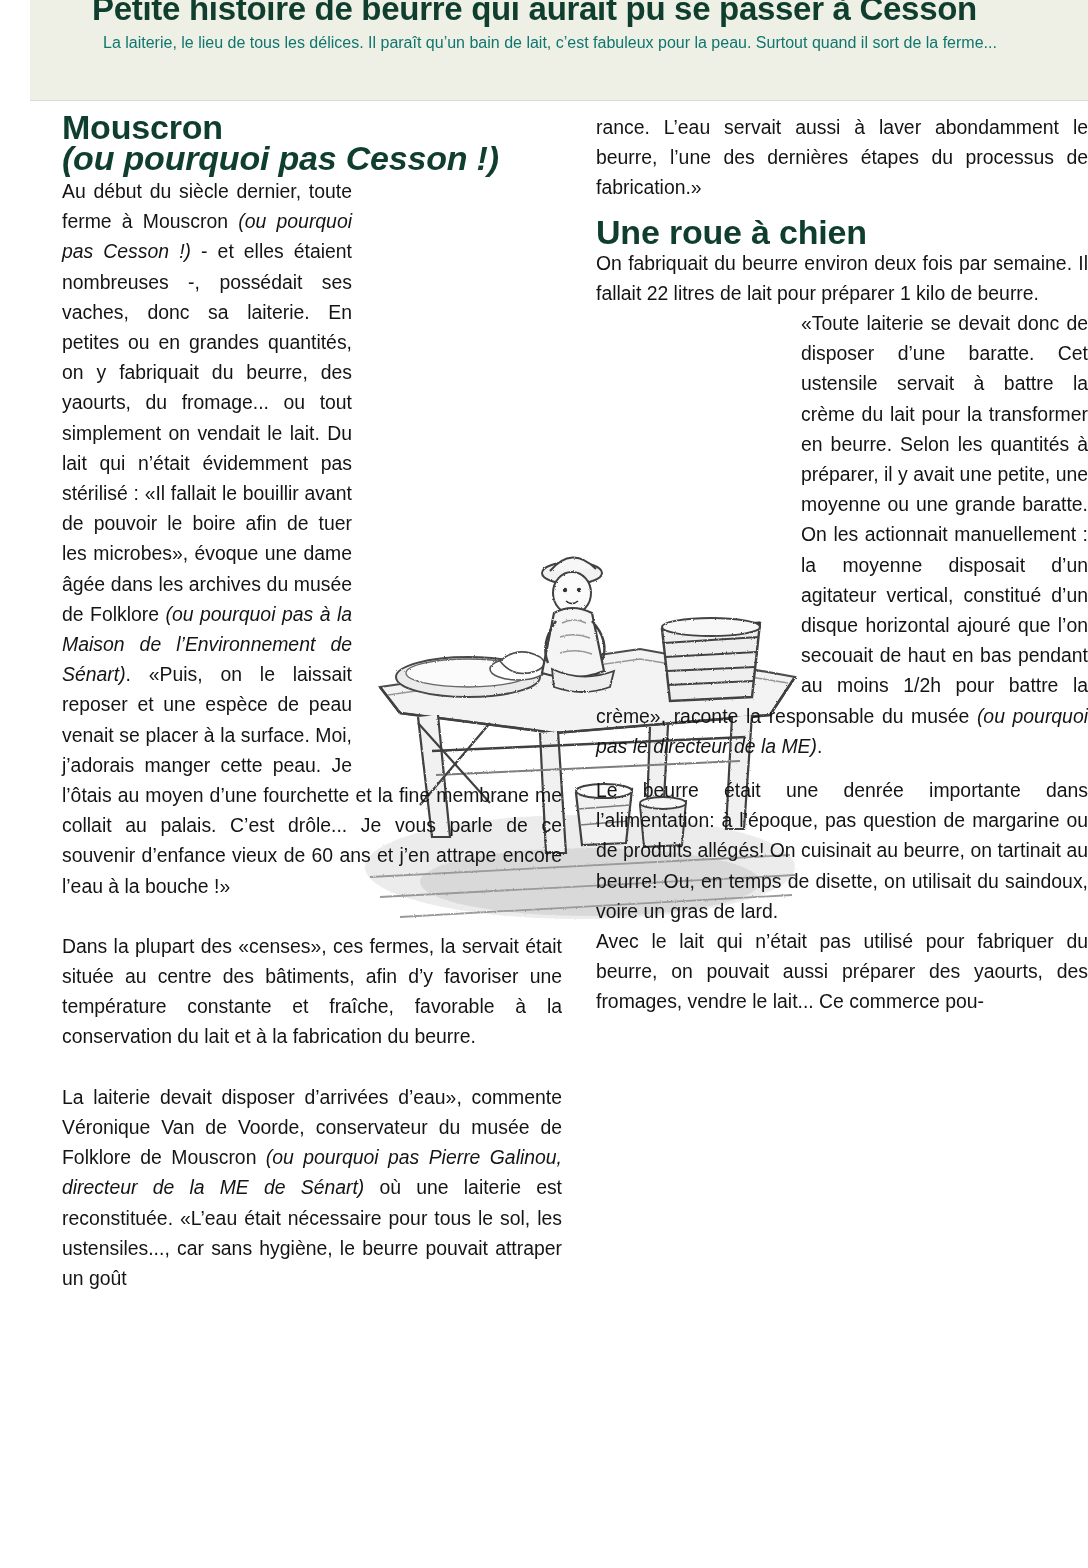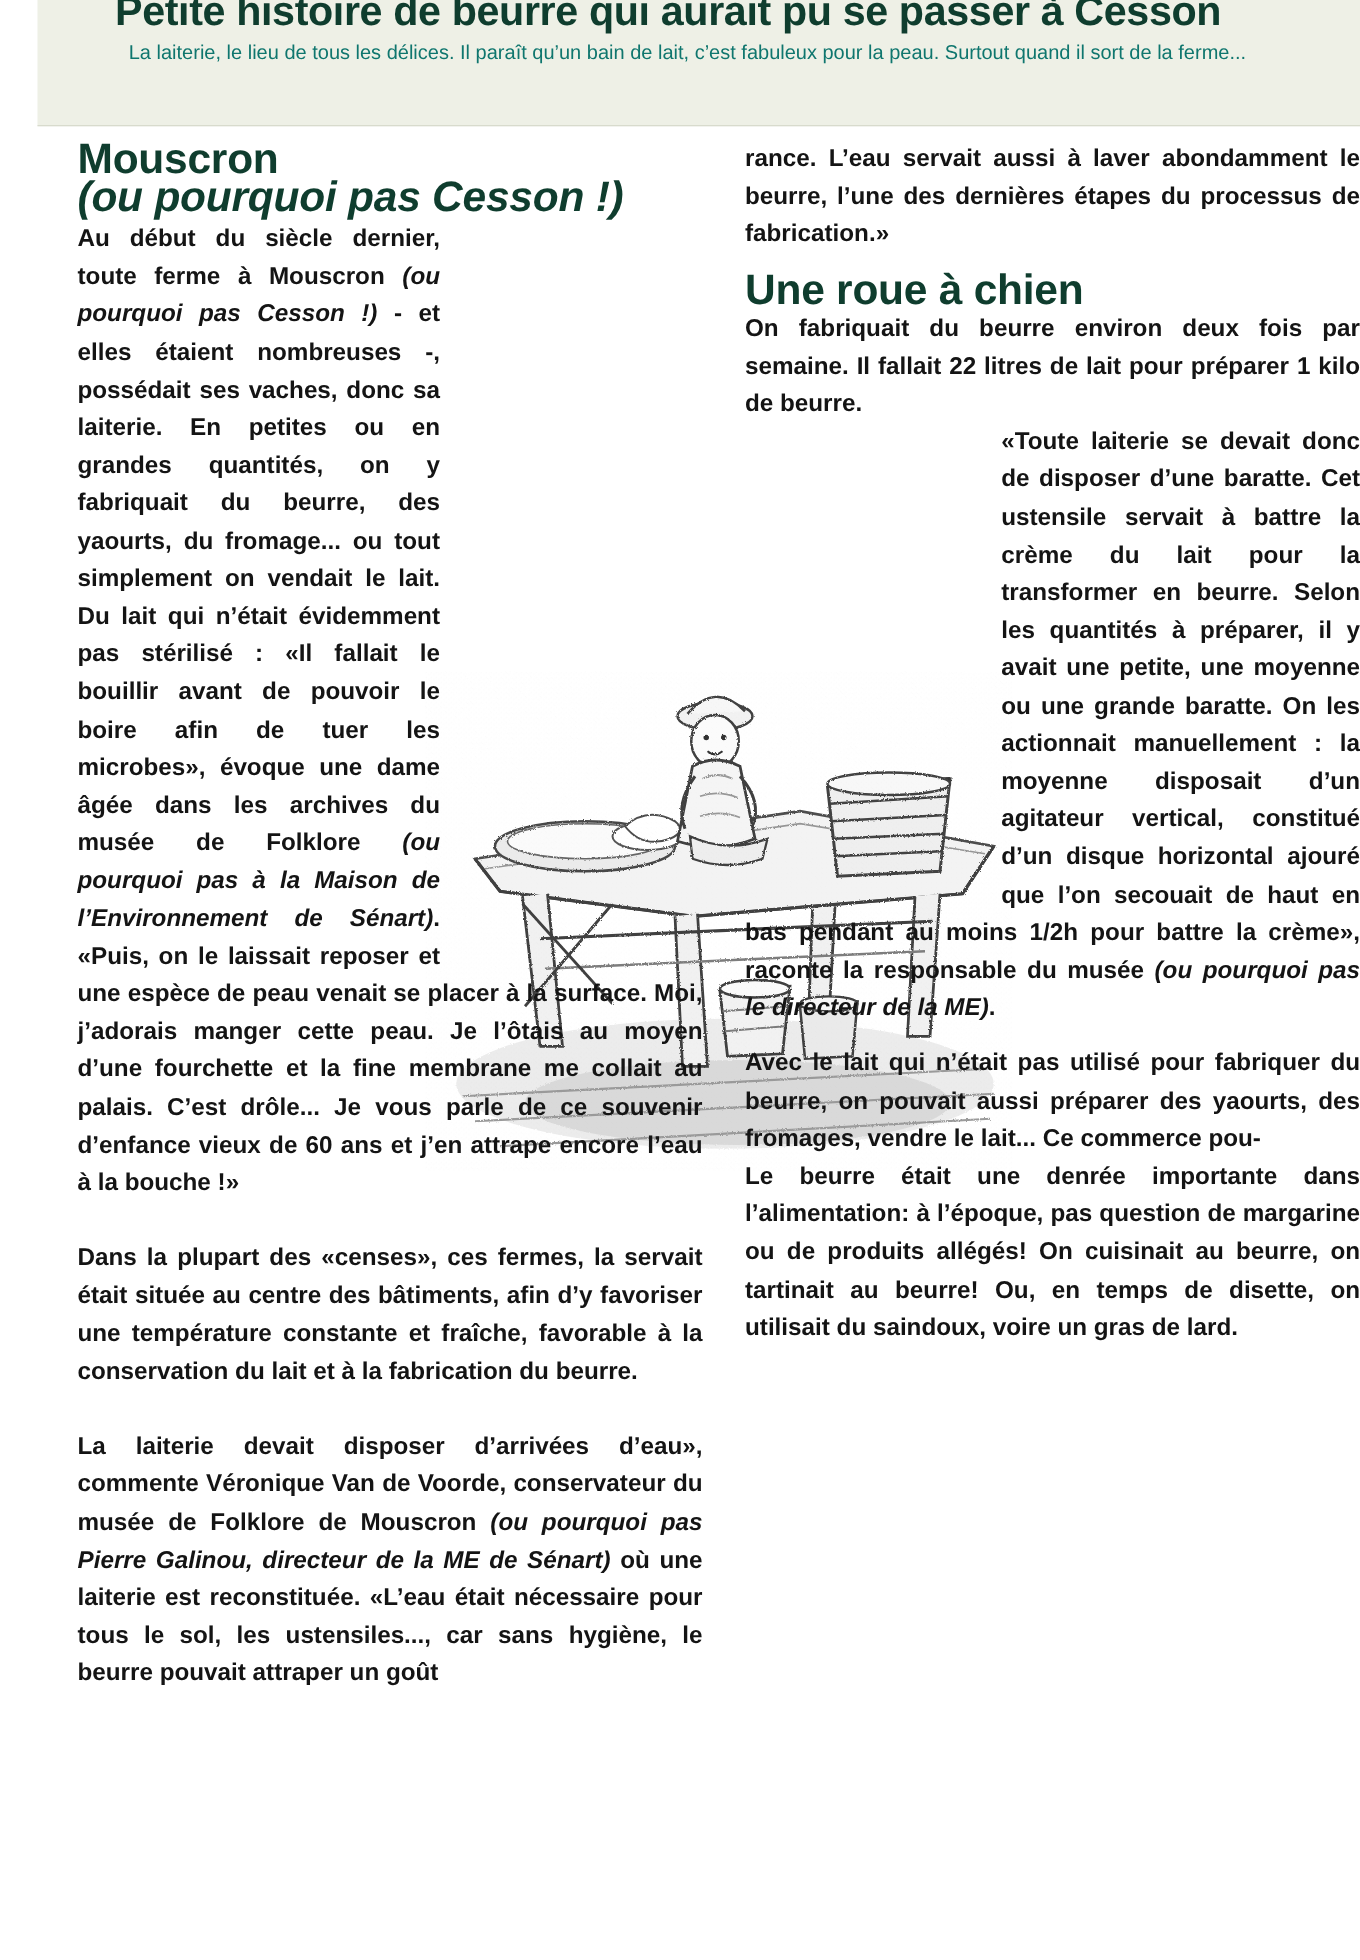--- a/index.html
+++ b/index.html
@@ -85,21 +85,20 @@
     font-style: italic;
     margin-bottom: 2px;
   }
   .sec-gap {
     height: 14px;
   }
 
   p {
     margin: 0 0 0 0;
     text-align: justify;
-    font-weight: bold;
   }
   p + p {
     margin-top: 0px;
   }
   p.spaced {
     margin-top: 30px;
   }
   .it { font-style: italic; }
   .wrap-shape-left {
     float: right;
@@ -234,17 +233,17 @@
 
     <p>On fabriquait du beurre environ deux fois par semaine. Il fallait 22 litres de lait pour préparer 1 kilo de beurre.</p>
 
     <p><span class="wrap-shape-right" style="float: left; width: 205px; height: 300px; margin-top: 92px;"></span>
       <span>«Toute laiterie se devait donc de disposer d’une baratte. Cet ustensile servait à battre la crème du lait pour la transformer en beurre. Selon les quantités à préparer, il y avait une petite, une moyenne ou une grande baratte. On les actionnait manuellement : la moyenne disposait d’un agitateur vertical, constitué d’un disque horizontal ajouré que l’on secouait de haut en bas pendant au moins 1/2h pour battre la crème», raconte la responsable du musée </span><span class="it">(ou pourquoi pas le directeur de la ME)</span><span>.</span>
     </p>
 
 
     <div class="sec-gap"></div>
 
+    <p>Le beurre était une denrée importante dans l’alimentation: à l’époque, pas question de margarine ou de produits allégés! On cuisinait au beurre, on tartinait au beurre! Ou, en temps de disette, on utilisait du saindoux, voire un gras de lard.</p>
     <p>Avec le lait qui n’était pas utilisé pour fabriquer du beurre, on pouvait aussi préparer des yaourts, des fromages, vendre le lait... Ce commerce pou-</p>
-    <p>Le beurre était une denrée importante dans l’alimentation: à l’époque, pas question de margarine ou de produits allégés! On cuisinait au beurre, on tartinait au beurre! Ou, en temps de disette, on utilisait du saindoux, voire un gras de lard.</p>
   </div>
 
 </div>
 
 </body></html>

